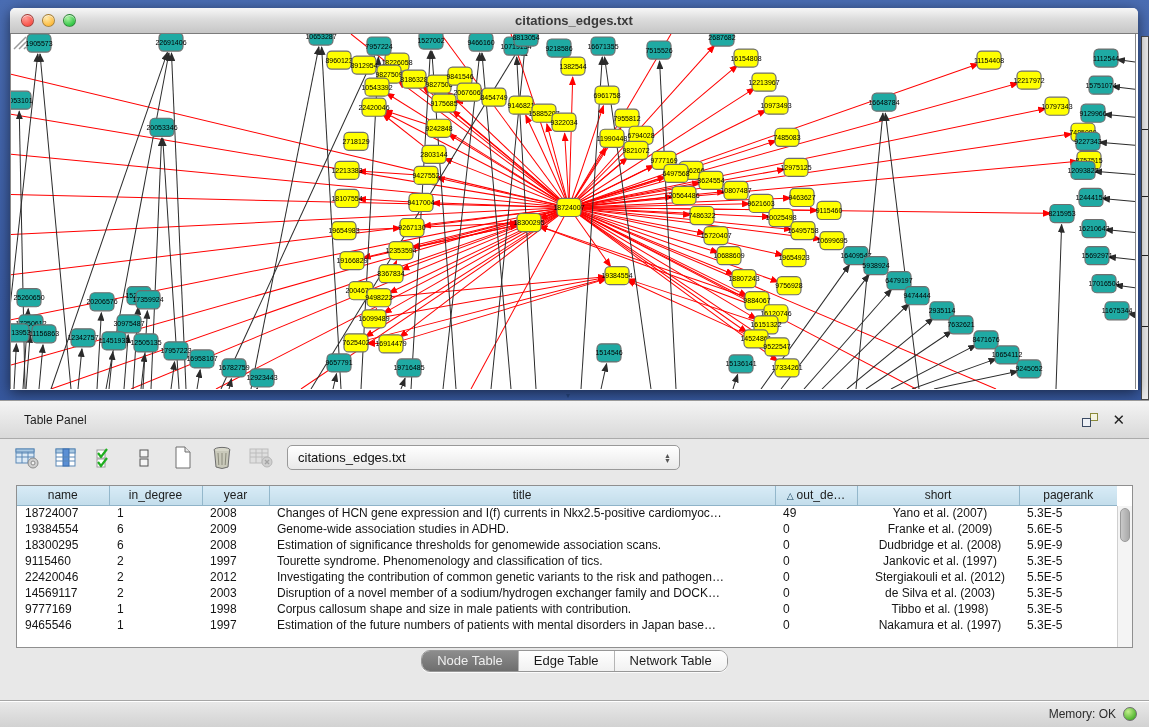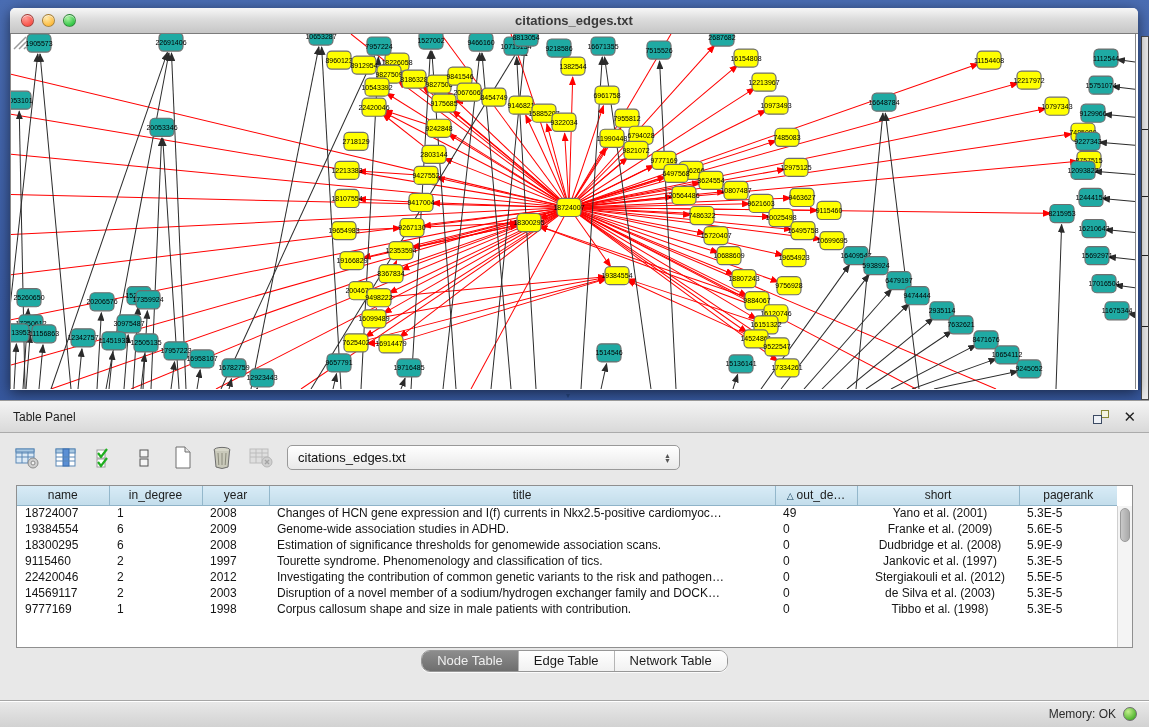--- a/index.html
+++ b/index.html
@@ -33,22 +33,22 @@
     border-left:1px solid #888; border-right:1px solid #888; }
   .net-canvas svg { display:block; width:100%; height:100%; }
   .grip { position:absolute; right:2px; bottom:2px; }
 
   
   .splitter-handle { position:absolute; left:566px; top:391px; color:#1e3765; font-size:8px; }
 
   
   .table-panel { position:absolute; left:0; top:400px; width:1149px; height:300px;
     background:#e8e8e8; border-top:1px solid #9a9a9a; }
-  .panel-header { height:32px; background:linear-gradient(180deg,#f4f4f4,#d9d9d9);
-    border-bottom:1px solid #ababab; display:flex; align-items:center; padding:0 13px; }
+  .panel-header { height:38px; background:linear-gradient(180deg,#f4f4f4,#d9d9d9);
+    border-bottom:1px solid #ababab; display:flex; align-items:center; padding:0 24px; }
   .panel-title { font-size:12px; color:#1d1d1d; }
   .panel-header .spacer { flex:1; }
   .float-icon { width:16px; height:14px; position:relative; margin-right:14px; cursor:default; }
   .float-icon .sq1 { position:absolute; right:0; top:0; width:8px; height:8px; border:1px solid #8a8a3a; background:#f4f4e2;}
   .float-icon .sq2 { position:absolute; left:0; bottom:0; width:9px; height:9px; border:1px solid #3b4a63; background:#eef1f6;}
   .close-icon { font-size:15px; font-weight:bold; color:#222; line-height:14px; }
 
   
   .toolbar { position:absolute; left:14px; top:40px; height:34px; display:flex; align-items:center; gap:13px; }
   .tbtn { width:26px; height:26px; display:flex; align-items:center; justify-content:center; }
@@ -924,21 +924,21 @@
             <th>pagerank</th>
           </tr>
         </thead>
       <tbody>
           <tr>
             <td class="c-name">18724007</td>
             <td class="c-indegree">1</td>
             <td class="c-year">2008</td>
             <td class="c-title">Changes of HCN gene expression and I(f) currents in Nkx2.5-positive cardiomyoc…</td>
             <td class="c-out">49</td>
-            <td class="c-short">Yano et al. (2001)</td>
+            <td class="c-short">Yano et al. (2007)</td>
             <td class="c-pagerank">5.3E-5</td>
           </tr>
           <tr>
             <td class="c-name">19384554</td>
             <td class="c-indegree">6</td>
             <td class="c-year">2009</td>
             <td class="c-title">Genome-wide association studies in ADHD.</td>
             <td class="c-out">0</td>
             <td class="c-short">Franke et al. (2009)</td>
             <td class="c-pagerank">5.6E-5</td>
@@ -981,20 +981,29 @@
           </tr>
           <tr>
             <td class="c-name">9777169</td>
             <td class="c-indegree">1</td>
             <td class="c-year">1998</td>
             <td class="c-title">Corpus callosum shape and size in male patients with contribution.</td>
             <td class="c-out">0</td>
             <td class="c-short">Tibbo et al. (1998)</td>
             <td class="c-pagerank">5.3E-5</td>
           </tr>
+          <tr>
+            <td class="c-name">9465546</td>
+            <td class="c-indegree">1</td>
+            <td class="c-year">1997</td>
+            <td class="c-title">Estimation of the future numbers of patients with mental disorders in Japan base…</td>
+            <td class="c-out">0</td>
+            <td class="c-short">Nakamura et al. (1997)</td>
+            <td class="c-pagerank">5.3E-5</td>
+          </tr>
         </tbody>
     </table>
     <div class="vscroll">
       <div class="vthumb"></div>
     </div>
   </div>
 
   <div class="tabs-row">
     <div class="seg">
         <div class="tab active">Node Table</div>

